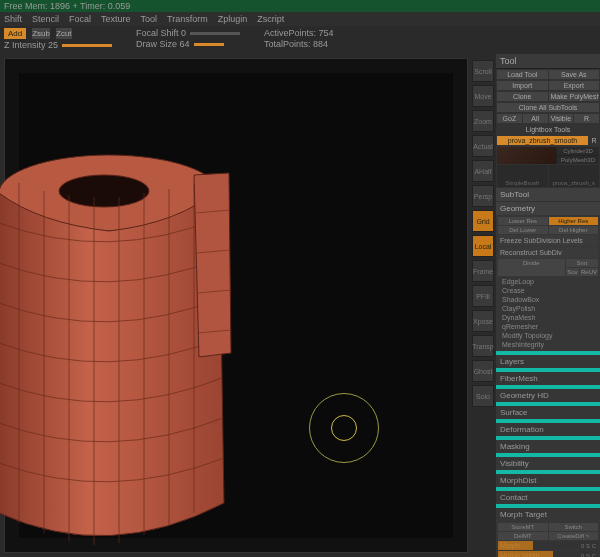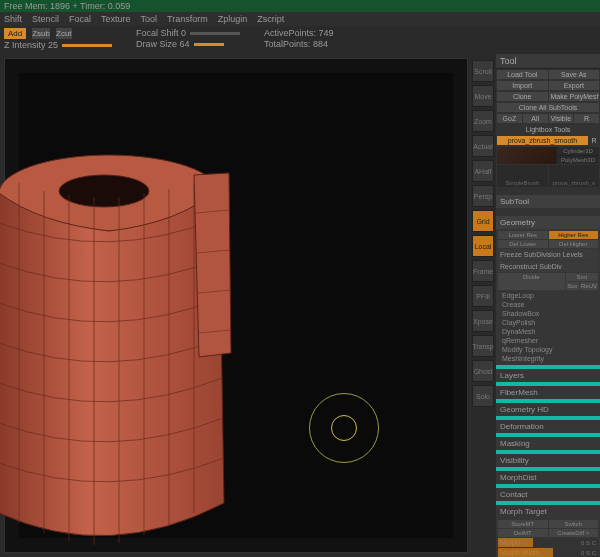--- a/index.html
+++ b/index.html
@@ -31,21 +31,21 @@
 .btn-row{display:flex;gap:1px;padding:1px}
 .btn{flex:1;background:#444;padding:1px 2px;font-size:7px;color:#aaa;text-align:center;white-space:nowrap;overflow:hidden}
 .btn.dark{background:#333}
 .btn.highlight{background:#d88a2a;color:#221}
 .tool-preview{height:46px;background:#222;margin:1px;display:flex;gap:1px}
 .tool-preview .big{flex:1;background:linear-gradient(135deg,#3a2820,#2a1810);position:relative}
 .tool-preview .col{width:42px;display:flex;flex-direction:column;gap:1px}
 .tool-preview .sm{flex:1;background:#2a2a2a;font-size:6px;color:#777;text-align:center;display:flex;align-items:flex-end;justify-content:center;padding:1px}
 .mini-row{display:flex;gap:1px;padding:0 1px}
 .mini-row .m{flex:1;height:22px;background:#2a2a2a;font-size:6px;color:#666;display:flex;align-items:flex-end;justify-content:center;padding:1px}
-.sub-section{background:#3f3f3f;padding:2px 4px;font-size:8px;color:#aaa;margin-top:8px}
+.sub-section{background:#3f3f3f;padding:2px 4px;font-size:8px;color:#aaa;margin-top:1px}
 .sub-item{padding:1px 4px;font-size:7px;color:#888;background:#363636}
 .geo-box{background:#363636;padding:2px}
 .geo-row{display:flex;gap:1px;margin-bottom:1px}
 .geo-btn{flex:1;background:#444;font-size:6px;padding:1px;color:#888;text-align:center}
 .geo-btn.o{background:#c87a1a;color:#221}
 .geo-wide{background:#3a3a3a;font-size:7px;padding:2px;color:#999;text-align:left;margin-bottom:1px}
 .accordion{padding:2px 4px;font-size:8px;color:#999;background:#363636;border-top:4px solid #14b8a6;cursor:pointer}
 .morph-box{background:#363636;padding:2px}
 .morph-slider{display:flex;align-items:center;background:#333;margin:1px 0;padding:1px 2px;position:relative}
 .morph-slider .lbl{font-size:7px;color:#999;flex:1}
@@ -87,21 +87,21 @@
     <div class="slider-row">
       <span>Focal Shift 0</span>
       <div class="slider-track gray"></div>
     </div>
     <div class="slider-row">
       <span>Draw Size 64</span>
       <div class="slider-track" style="width:30px"></div>
     </div>
   </div>
   <div class="info-right">
-    <span>ActivePoints: 749</span>
+    <span>ActivePoints: 754</span>
     <span>TotalPoints: 884</span>
   </div>
 </div>
 
 <div class="main">
   <div class="viewport">
     <div class="viewport-inner">
       <svg class="cylinder-svg" width="260" height="440">
         <defs>
           <linearGradient id="g1" x1="0" y1="0" x2="1" y2="0">
@@ -231,20 +231,21 @@
       <div class="sub-item">ClayPolish</div>
       <div class="sub-item">DynaMesh</div>
       <div class="sub-item">qRemesher</div>
       <div class="sub-item">Modify Topology</div>
       <div class="sub-item">MeshIntegrity</div>
     </div>
 
     <div class="accordion">Layers</div>
     <div class="accordion">FiberMesh</div>
     <div class="accordion">Geometry HD</div>
+    <div class="accordion">Surface</div>
     <div class="accordion">Deformation</div>
     <div class="accordion">Masking</div>
     <div class="accordion">Visibility</div>
     <div class="accordion">MorphDist</div>
     <div class="accordion">Contact</div>
 
     <div class="accordion">Morph Target</div>
     <div class="morph-box">
       <div class="geo-row">
           <div class="geo-btn">StoreMT</div>

